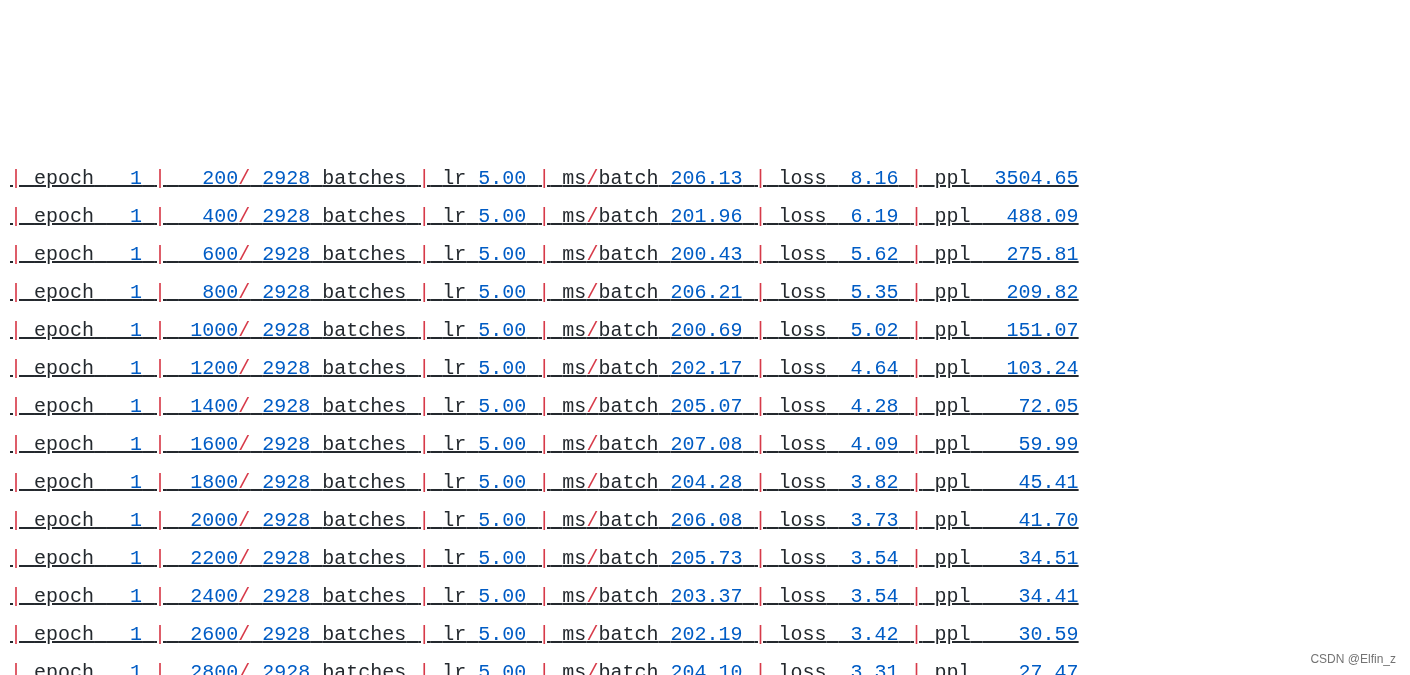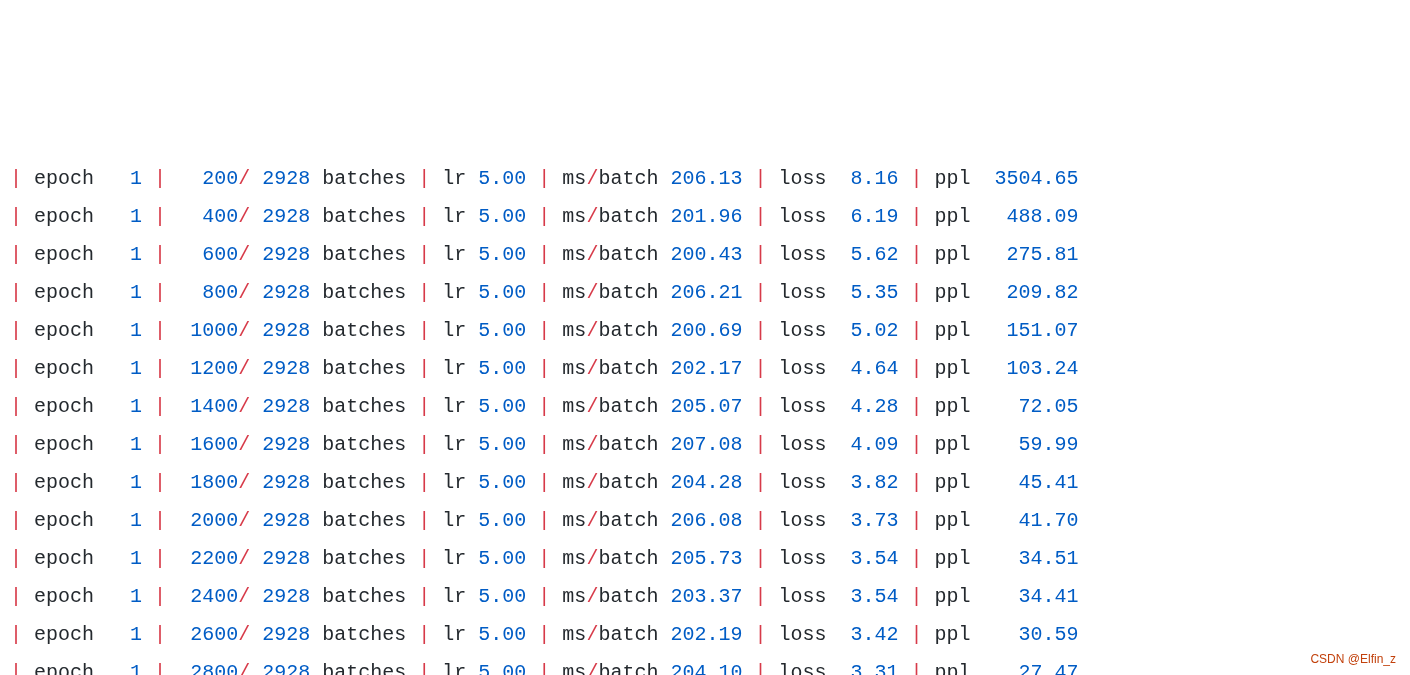--- a/index.html
+++ b/index.html
@@ -8,31 +8,31 @@
     background: #fff;
     font-family: "Consolas", "Menlo", "Monaco", "Courier New", monospace;
     font-size: 20px;
     line-height: 1.9;
     color: #24292e;
     white-space: pre;
     overflow: hidden;
     width: 1410px;
     box-sizing: border-box;
   }
-  .line { display: block; }
+  .line { display: block; text-decoration: underline; }
   .pipe { color: #d73a49; }  
   .num  { color: #005cc5; }  
   .kw   { color: #24292e; }
   .watermark {
     position: fixed;
     right: 14px;
     bottom: 4px;
     font-family: Arial, sans-serif;
     font-size: 12px;
-    color: #c2410c;
+    color: #737373;
     white-space: nowrap;
   }
 </style>
 </head>
 <body>
 
 
 
 <div id="log-container"><span class="line"><span class="pipe">|</span> <span class="kw">epoch</span> <span class="num">  1</span> <span class="pipe">|</span> <span class="num">  200</span><span class="pipe">/</span> <span class="num">2928</span> <span class="kw">batches</span> <span class="pipe">|</span> <span class="kw">lr</span> <span class="num">5.00</span> <span class="pipe">|</span> <span class="kw">ms</span><span class="pipe">/</span><span class="kw">batch</span> <span class="num">206.13</span> <span class="pipe">|</span> <span class="kw">loss</span> <span class="num"> 8.16</span> <span class="pipe">|</span> <span class="kw">ppl</span> <span class="num"> 3504.65</span></span><span class="line"><span class="pipe">|</span> <span class="kw">epoch</span> <span class="num">  1</span> <span class="pipe">|</span> <span class="num">  400</span><span class="pipe">/</span> <span class="num">2928</span> <span class="kw">batches</span> <span class="pipe">|</span> <span class="kw">lr</span> <span class="num">5.00</span> <span class="pipe">|</span> <span class="kw">ms</span><span class="pipe">/</span><span class="kw">batch</span> <span class="num">201.96</span> <span class="pipe">|</span> <span class="kw">loss</span> <span class="num"> 6.19</span> <span class="pipe">|</span> <span class="kw">ppl</span> <span class="num">  488.09</span></span><span class="line"><span class="pipe">|</span> <span class="kw">epoch</span> <span class="num">  1</span> <span class="pipe">|</span> <span class="num">  600</span><span class="pipe">/</span> <span class="num">2928</span> <span class="kw">batches</span> <span class="pipe">|</span> <span class="kw">lr</span> <span class="num">5.00</span> <span class="pipe">|</span> <span class="kw">ms</span><span class="pipe">/</span><span class="kw">batch</span> <span class="num">200.43</span> <span class="pipe">|</span> <span class="kw">loss</span> <span class="num"> 5.62</span> <span class="pipe">|</span> <span class="kw">ppl</span> <span class="num">  275.81</span></span><span class="line"><span class="pipe">|</span> <span class="kw">epoch</span> <span class="num">  1</span> <span class="pipe">|</span> <span class="num">  800</span><span class="pipe">/</span> <span class="num">2928</span> <span class="kw">batches</span> <span class="pipe">|</span> <span class="kw">lr</span> <span class="num">5.00</span> <span class="pipe">|</span> <span class="kw">ms</span><span class="pipe">/</span><span class="kw">batch</span> <span class="num">206.21</span> <span class="pipe">|</span> <span class="kw">loss</span> <span class="num"> 5.35</span> <span class="pipe">|</span> <span class="kw">ppl</span> <span class="num">  209.82</span></span><span class="line"><span class="pipe">|</span> <span class="kw">epoch</span> <span class="num">  1</span> <span class="pipe">|</span> <span class="num"> 1000</span><span class="pipe">/</span> <span class="num">2928</span> <span class="kw">batches</span> <span class="pipe">|</span> <span class="kw">lr</span> <span class="num">5.00</span> <span class="pipe">|</span> <span class="kw">ms</span><span class="pipe">/</span><span class="kw">batch</span> <span class="num">200.69</span> <span class="pipe">|</span> <span class="kw">loss</span> <span class="num"> 5.02</span> <span class="pipe">|</span> <span class="kw">ppl</span> <span class="num">  151.07</span></span><span class="line"><span class="pipe">|</span> <span class="kw">epoch</span> <span class="num">  1</span> <span class="pipe">|</span> <span class="num"> 1200</span><span class="pipe">/</span> <span class="num">2928</span> <span class="kw">batches</span> <span class="pipe">|</span> <span class="kw">lr</span> <span class="num">5.00</span> <span class="pipe">|</span> <span class="kw">ms</span><span class="pipe">/</span><span class="kw">batch</span> <span class="num">202.17</span> <span class="pipe">|</span> <span class="kw">loss</span> <span class="num"> 4.64</span> <span class="pipe">|</span> <span class="kw">ppl</span> <span class="num">  103.24</span></span><span class="line"><span class="pipe">|</span> <span class="kw">epoch</span> <span class="num">  1</span> <span class="pipe">|</span> <span class="num"> 1400</span><span class="pipe">/</span> <span class="num">2928</span> <span class="kw">batches</span> <span class="pipe">|</span> <span class="kw">lr</span> <span class="num">5.00</span> <span class="pipe">|</span> <span class="kw">ms</span><span class="pipe">/</span><span class="kw">batch</span> <span class="num">205.07</span> <span class="pipe">|</span> <span class="kw">loss</span> <span class="num"> 4.28</span> <span class="pipe">|</span> <span class="kw">ppl</span> <span class="num">   72.05</span></span><span class="line"><span class="pipe">|</span> <span class="kw">epoch</span> <span class="num">  1</span> <span class="pipe">|</span> <span class="num"> 1600</span><span class="pipe">/</span> <span class="num">2928</span> <span class="kw">batches</span> <span class="pipe">|</span> <span class="kw">lr</span> <span class="num">5.00</span> <span class="pipe">|</span> <span class="kw">ms</span><span class="pipe">/</span><span class="kw">batch</span> <span class="num">207.08</span> <span class="pipe">|</span> <span class="kw">loss</span> <span class="num"> 4.09</span> <span class="pipe">|</span> <span class="kw">ppl</span> <span class="num">   59.99</span></span><span class="line"><span class="pipe">|</span> <span class="kw">epoch</span> <span class="num">  1</span> <span class="pipe">|</span> <span class="num"> 1800</span><span class="pipe">/</span> <span class="num">2928</span> <span class="kw">batches</span> <span class="pipe">|</span> <span class="kw">lr</span> <span class="num">5.00</span> <span class="pipe">|</span> <span class="kw">ms</span><span class="pipe">/</span><span class="kw">batch</span> <span class="num">204.28</span> <span class="pipe">|</span> <span class="kw">loss</span> <span class="num"> 3.82</span> <span class="pipe">|</span> <span class="kw">ppl</span> <span class="num">   45.41</span></span><span class="line"><span class="pipe">|</span> <span class="kw">epoch</span> <span class="num">  1</span> <span class="pipe">|</span> <span class="num"> 2000</span><span class="pipe">/</span> <span class="num">2928</span> <span class="kw">batches</span> <span class="pipe">|</span> <span class="kw">lr</span> <span class="num">5.00</span> <span class="pipe">|</span> <span class="kw">ms</span><span class="pipe">/</span><span class="kw">batch</span> <span class="num">206.08</span> <span class="pipe">|</span> <span class="kw">loss</span> <span class="num"> 3.73</span> <span class="pipe">|</span> <span class="kw">ppl</span> <span class="num">   41.70</span></span><span class="line"><span class="pipe">|</span> <span class="kw">epoch</span> <span class="num">  1</span> <span class="pipe">|</span> <span class="num"> 2200</span><span class="pipe">/</span> <span class="num">2928</span> <span class="kw">batches</span> <span class="pipe">|</span> <span class="kw">lr</span> <span class="num">5.00</span> <span class="pipe">|</span> <span class="kw">ms</span><span class="pipe">/</span><span class="kw">batch</span> <span class="num">205.73</span> <span class="pipe">|</span> <span class="kw">loss</span> <span class="num"> 3.54</span> <span class="pipe">|</span> <span class="kw">ppl</span> <span class="num">   34.51</span></span><span class="line"><span class="pipe">|</span> <span class="kw">epoch</span> <span class="num">  1</span> <span class="pipe">|</span> <span class="num"> 2400</span><span class="pipe">/</span> <span class="num">2928</span> <span class="kw">batches</span> <span class="pipe">|</span> <span class="kw">lr</span> <span class="num">5.00</span> <span class="pipe">|</span> <span class="kw">ms</span><span class="pipe">/</span><span class="kw">batch</span> <span class="num">203.37</span> <span class="pipe">|</span> <span class="kw">loss</span> <span class="num"> 3.54</span> <span class="pipe">|</span> <span class="kw">ppl</span> <span class="num">   34.41</span></span><span class="line"><span class="pipe">|</span> <span class="kw">epoch</span> <span class="num">  1</span> <span class="pipe">|</span> <span class="num"> 2600</span><span class="pipe">/</span> <span class="num">2928</span> <span class="kw">batches</span> <span class="pipe">|</span> <span class="kw">lr</span> <span class="num">5.00</span> <span class="pipe">|</span> <span class="kw">ms</span><span class="pipe">/</span><span class="kw">batch</span> <span class="num">202.19</span> <span class="pipe">|</span> <span class="kw">loss</span> <span class="num"> 3.42</span> <span class="pipe">|</span> <span class="kw">ppl</span> <span class="num">   30.59</span></span><span class="line"><span class="pipe">|</span> <span class="kw">epoch</span> <span class="num">  1</span> <span class="pipe">|</span> <span class="num"> 2800</span><span class="pipe">/</span> <span class="num">2928</span> <span class="kw">batches</span> <span class="pipe">|</span> <span class="kw">lr</span> <span class="num">5.00</span> <span class="pipe">|</span> <span class="kw">ms</span><span class="pipe">/</span><span class="kw">batch</span> <span class="num">204.10</span> <span class="pipe">|</span> <span class="kw">loss</span> <span class="num"> 3.31</span> <span class="pipe">|</span> <span class="kw">ppl</span> <span class="num">   27.47</span></span></div>
 

